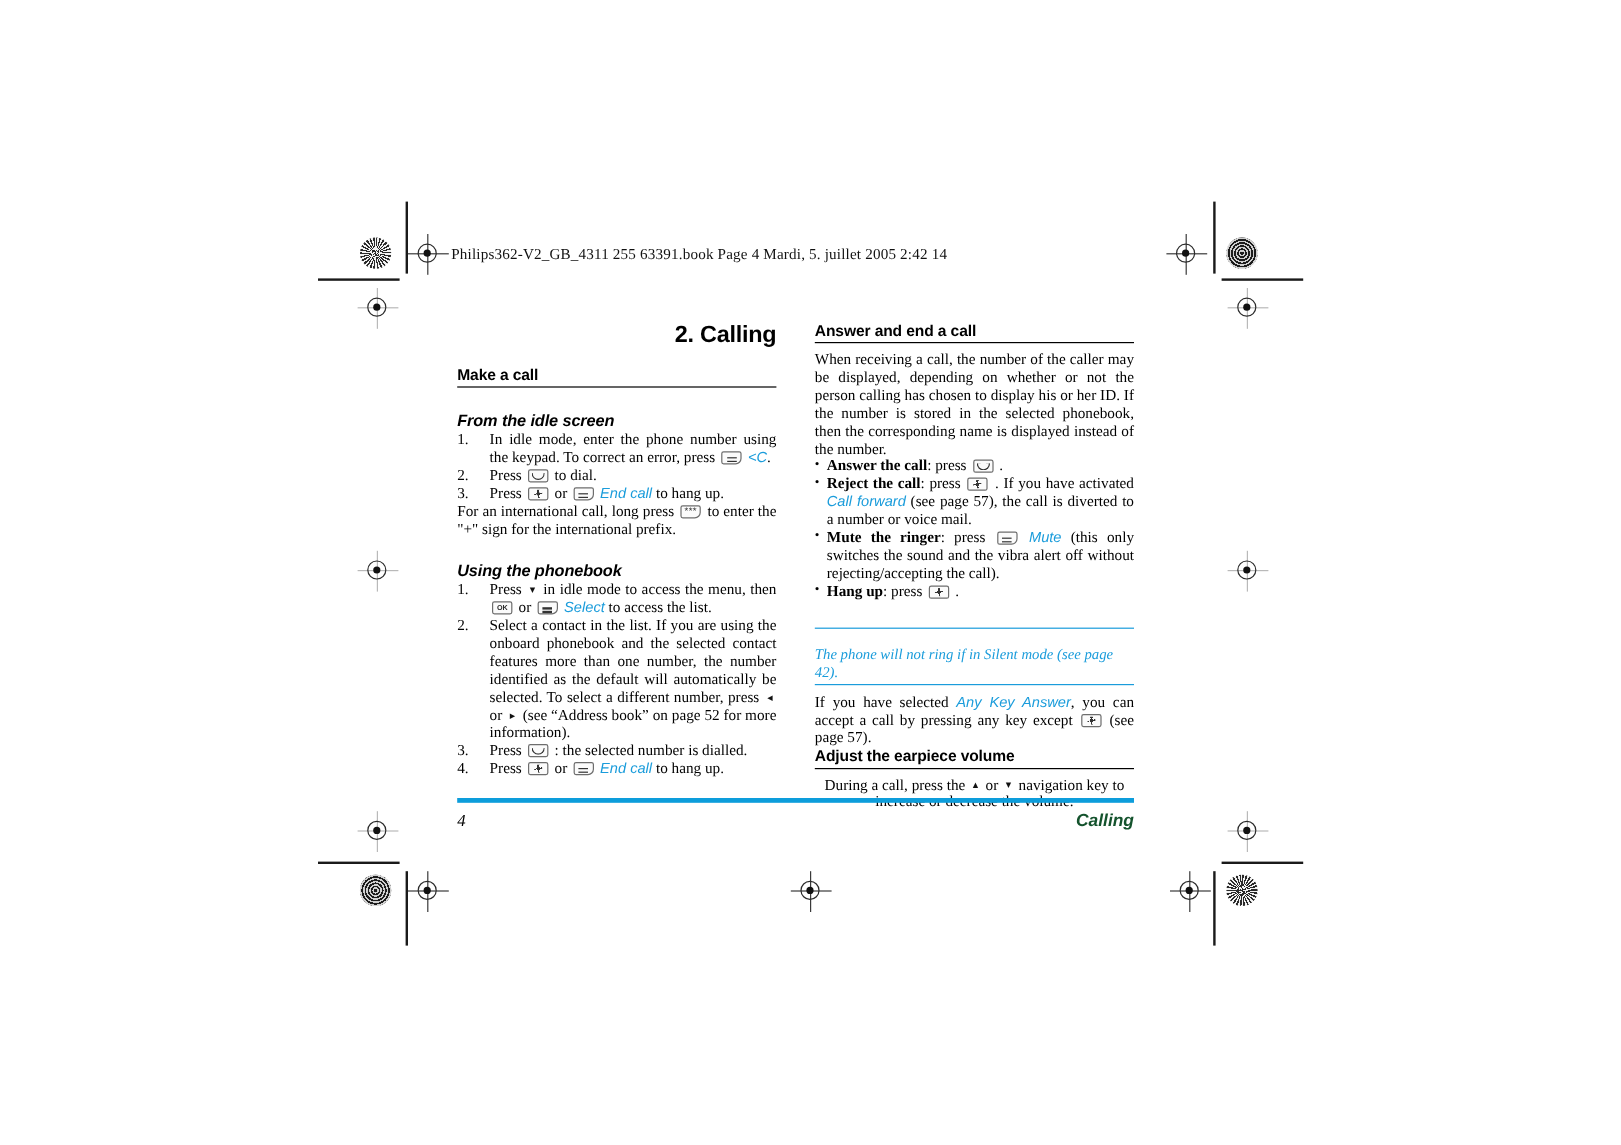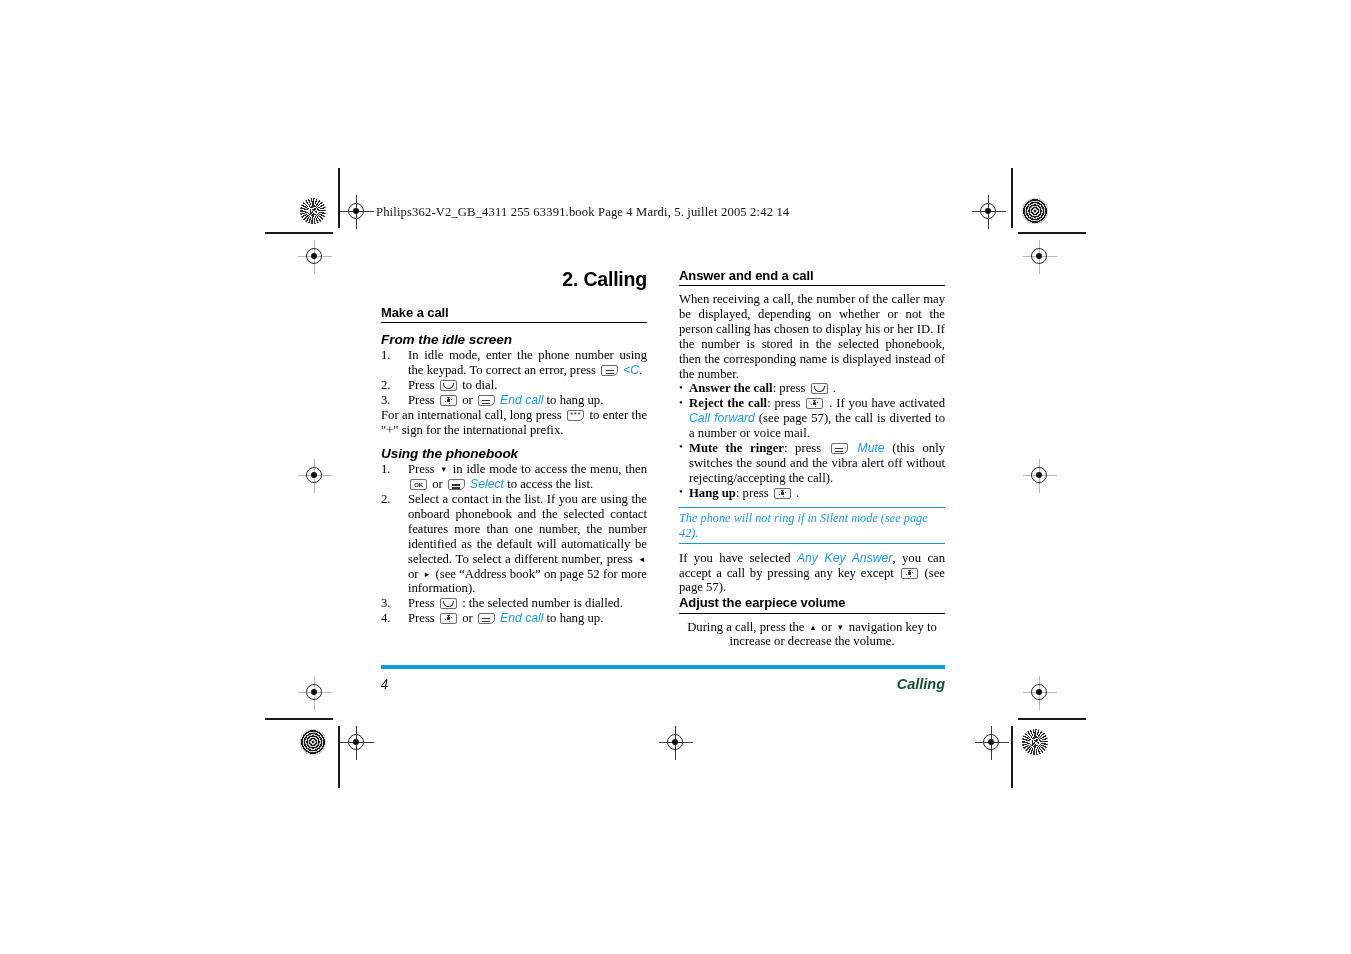--- a/index.html
+++ b/index.html
@@ -123,21 +123,21 @@
     border-top: 1.5px solid #000;
     margin: 1px 0 6px 0;
   }
 
   h3.sub {
     font-family: "Liberation Sans", sans-serif;
     font-weight: bold;
     font-style: italic;
     font-size: 13.6px;
     color: #000;
-    margin: 9px 0 1px 0;
+    margin: 20px 0 1px 0;
     letter-spacing: -0.1px;
   }
 
   p.body, li.body {
     font-family: "Liberation Serif", serif;
     font-size: 12.7px;
     line-height: 1.17;
     color: #000;
     margin: 0;
     text-align: justify;
@@ -193,22 +193,22 @@
     font-size: 12.2px;
   }
 
   .note {
     color: #1A9CDB;
     font-family: "Liberation Serif", serif;
     font-style: italic;
     font-size: 12.3px;
     border-top: 1.2px solid #1A9CDB;
     border-bottom: 1.2px solid #1A9CDB;
-    padding: 3px 0 3px 0;
-    margin: 7px 0 7px 0;
+    padding: 14px 0 3px 0;
+    margin: 23px 0 7px 0;
     line-height: 1.15;
     text-align: left;
   }
 
   
   .key {
     display: inline-block;
     vertical-align: -2px;
     width: 17px;
     height: 11px;

